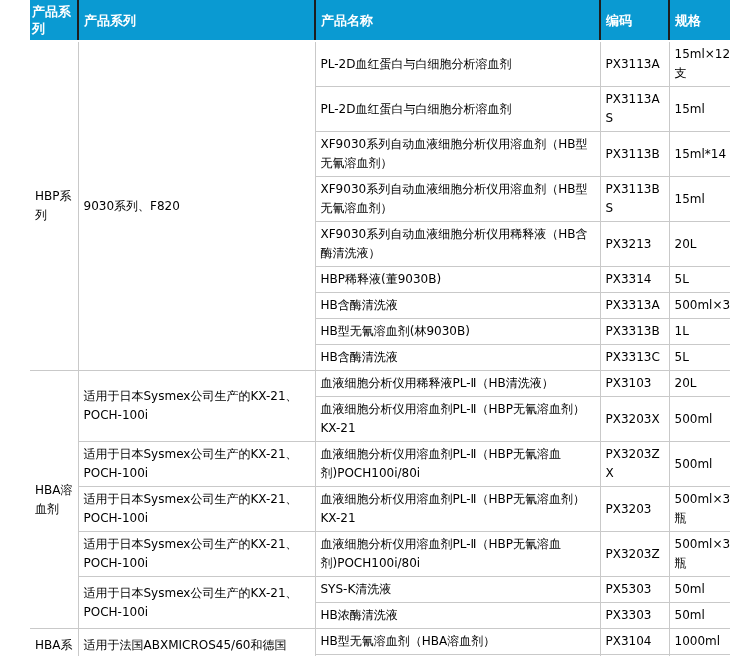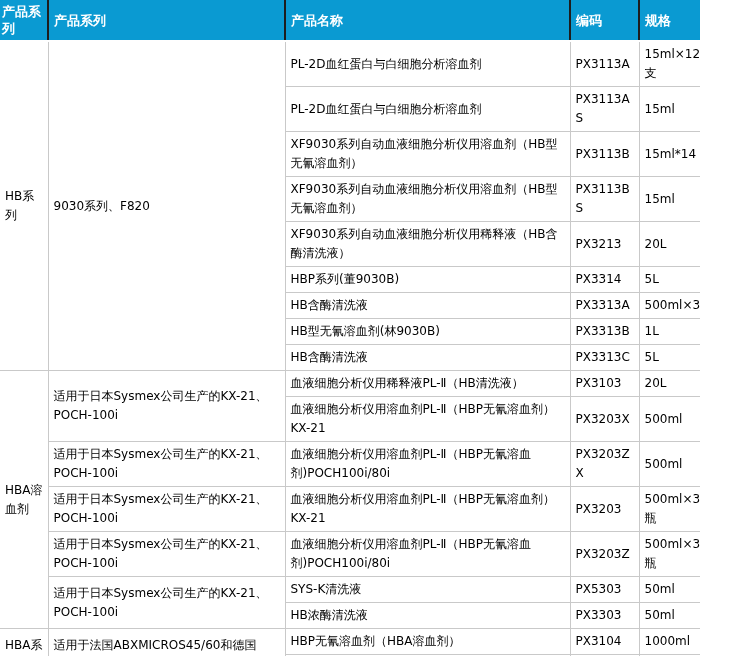--- a/index.html
+++ b/index.html
@@ -6,21 +6,21 @@
     --header-bg:#0a9ad2;
     --header-text:#ffffff;
     --border:#c9c9c9;
     --header-divider:#1d1d1d;
     --body-text:#000000;
   }
   *{box-sizing:border-box;}
   html,body{margin:0;padding:0;background:#fff;}
   body{font-family:"DejaVu Sans","Liberation Sans",sans-serif;color:var(--body-text);}
   .viewport{
-    width:700px;height:656px;overflow:hidden;background:#fff;
+    width:700px;height:656px;overflow:hidden;background:#fff;margin-left:30px;
   }
   table.catalog{
     width:743px;border-collapse:collapse;table-layout:fixed;
   }
   table.catalog thead th{
     background:var(--header-bg);
     color:var(--header-text);
     font-size:13px;font-weight:bold;
     text-align:left;vertical-align:middle;
     height:41px;padding:3px 5px;
@@ -59,21 +59,21 @@
         <th>产品系列</th>
         <th>产品系列</th>
         <th>产品名称</th>
         <th>编码</th>
         <th>规格</th>
         <th>单位</th>
       </tr>
     </thead>
     <tbody>
         <tr>
-          <td class="series" rowspan="9">HB系列</td>
+          <td class="series" rowspan="9">HBP系列</td>
           <td class="model" rowspan="9">9030系列、F820</td>
           <td>PL-2D血红蛋白与白细胞分析溶血剂</td>
           <td>PX3113A</td>
           <td>15ml×12支</td>
           <td>盒</td>
         </tr>
         <tr>
           <td>PL-2D血红蛋白与白细胞分析溶血剂</td>
           <td>PX3113AS</td>
           <td>15ml</td>
@@ -91,21 +91,21 @@
           <td>15ml</td>
           <td>支</td>
         </tr>
         <tr>
           <td>XF9030系列自动血液细胞分析仪用稀释液（HB含酶清洗液）</td>
           <td>PX3213</td>
           <td>20L</td>
           <td>箱</td>
         </tr>
         <tr>
-          <td>HBP系列(董9030B)</td>
+          <td>HBP稀释液(董9030B)</td>
           <td>PX3314</td>
           <td>5L</td>
           <td>桶</td>
         </tr>
         <tr>
           <td>HB含酶清洗液</td>
           <td>PX3313A</td>
           <td>500ml×3</td>
           <td>盒</td>
         </tr>
@@ -165,21 +165,21 @@
         </tr>
         <tr>
           <td>HB浓酶清洗液</td>
           <td>PX3303</td>
           <td>50ml</td>
           <td>瓶</td>
         </tr>
         <tr>
           <td class="series" rowspan="2">HBA系列</td>
           <td class="model" rowspan="2">适用于法国ABXMICROS45/60和德国BAYER ADVIA-60</td>
-          <td>HBP无氰溶血剂（HBA溶血剂）</td>
+          <td>HB型无氰溶血剂（HBA溶血剂）</td>
           <td>PX3104</td>
           <td>1000ml</td>
           <td>瓶</td>
         </tr>
         <tr>
           <td>ABX三分类稀释液（HBA稀释液）</td>
           <td>PX3204</td>
           <td>20L</td>
           <td>桶</td>
         </tr>

